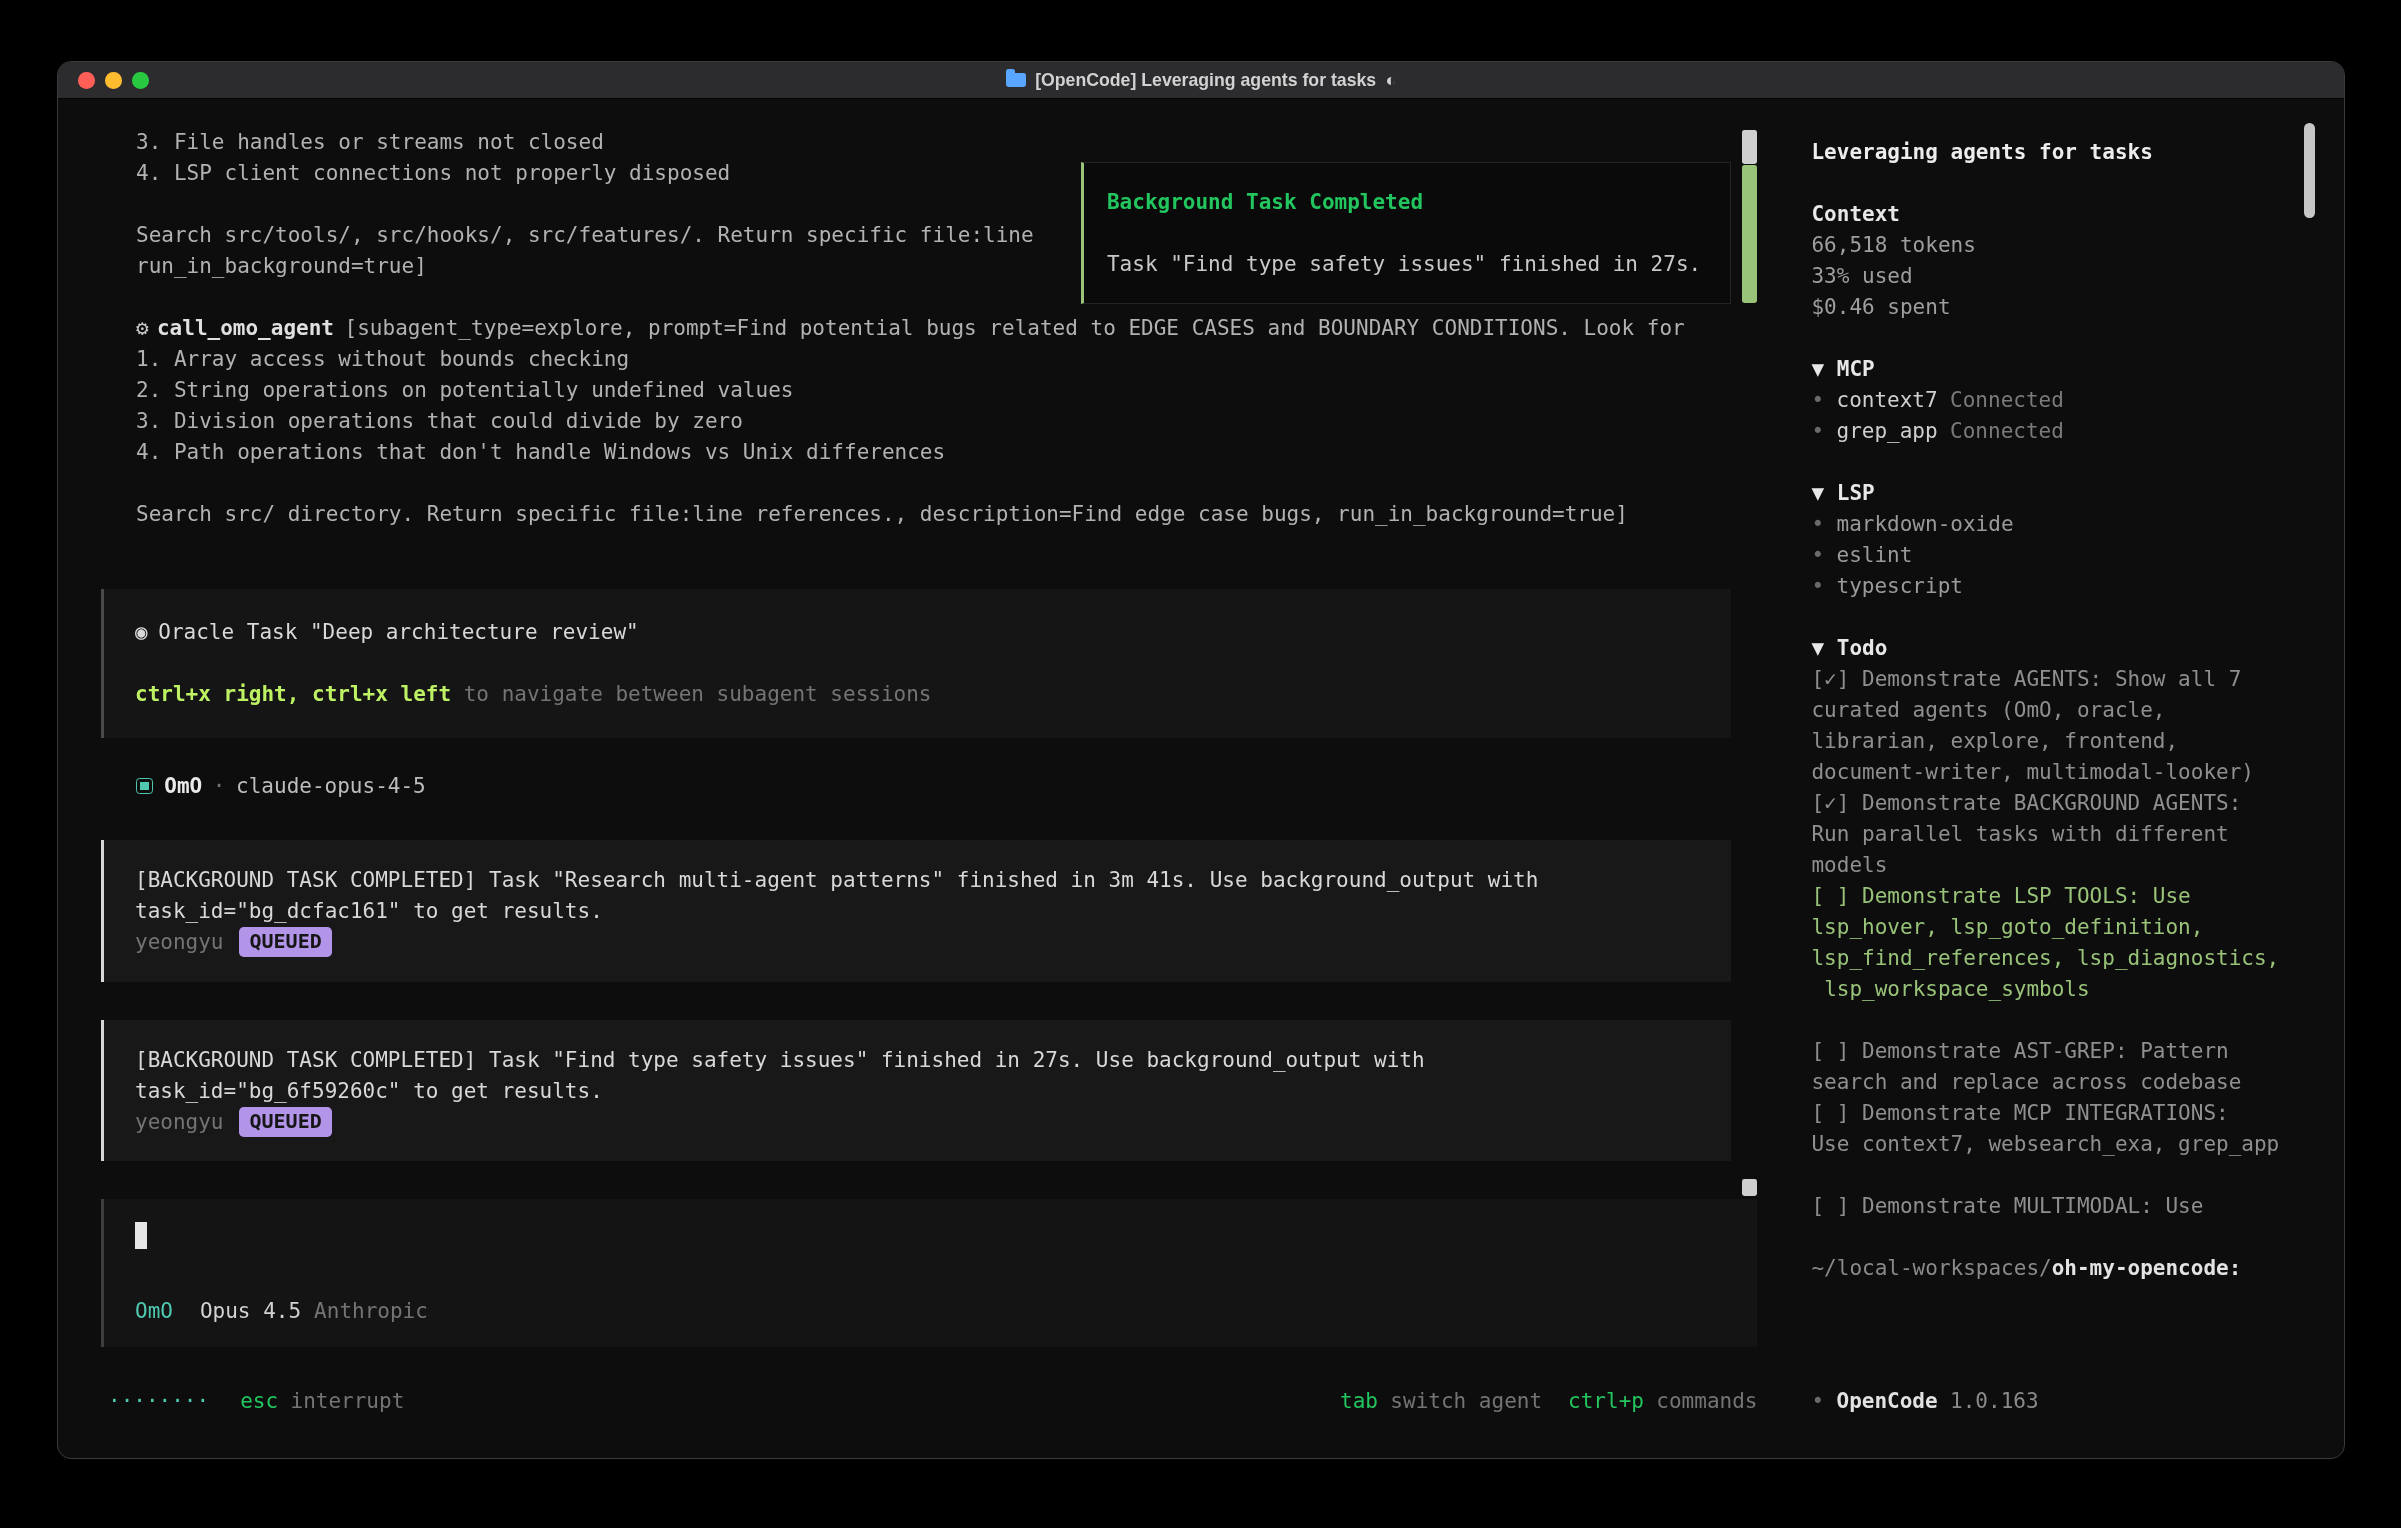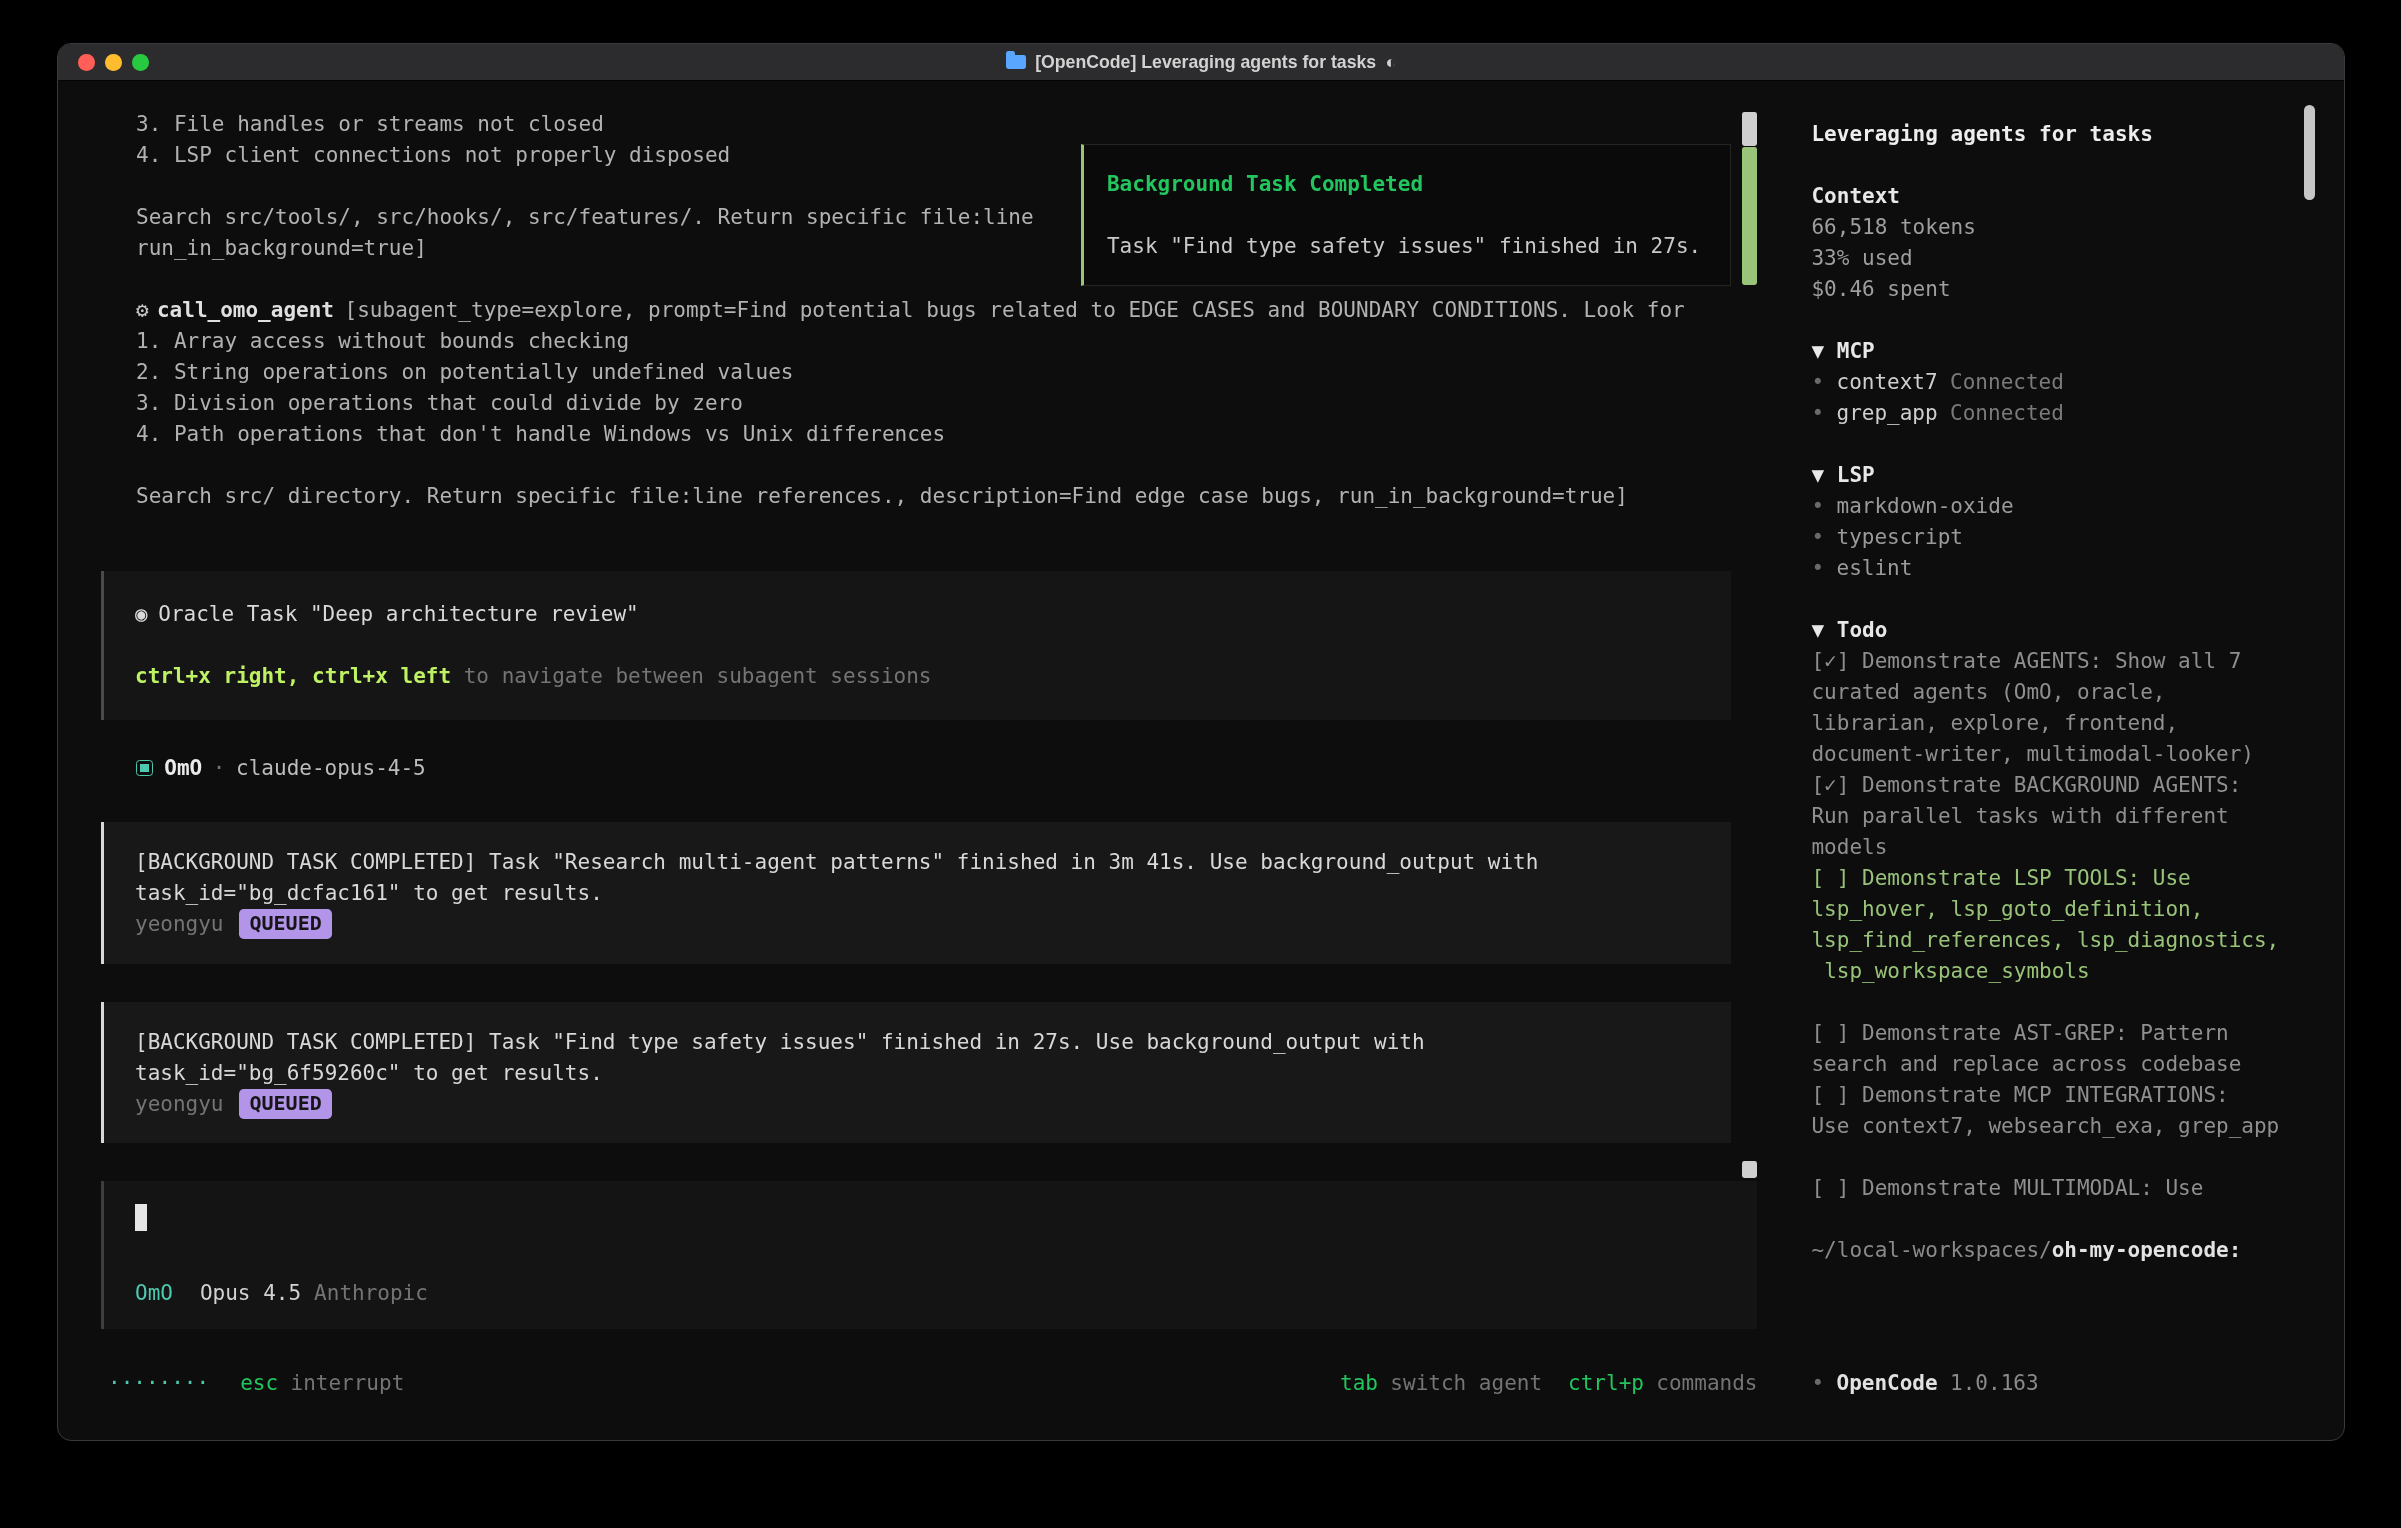--- a/index.html
+++ b/index.html
@@ -1,20 +1,20 @@
 <!DOCTYPE html>
 <html style="font-size:9.5px"><head>
 <meta charset="utf-8">
 <style>
   * { margin:0; padding:0; box-sizing:border-box; }
   html,body { width:2401px; height:1528px; overflow:hidden; background:#000; }
   body { font-family:"DejaVu Sans Mono", monospace; }
 
   .window {
-    position:absolute; left:57px; top:43px; width:2288px; height:1398px;
+    position:absolute; left:57px; top:61px; width:2288px; height:1398px;
     background:#0d0d0d; border:1.2px solid #3a3a3c; border-radius:14px;
     overflow:hidden; box-shadow:0 23.6px 83px rgba(0,0,0,.85);
   }
 
   
   .titlebar {
     height:37px; background:#2c2c2e; border-bottom:0.6px solid #050505;
     display:flex; align-items:center; position:relative;
   }
   .traffic { position:absolute; left:20px; top:0; height:37px; display:flex; align-items:center; gap:10.6px; }
@@ -225,22 +225,22 @@
       <div class="side-row ctx-val">$0.46 spent</div>
       <div class="blank"></div>
 
       <div class="side-head">▼ MCP</div>
       <div class="side-row"><span class="bullet">•</span><span class="mcp-name">context7</span><span class="mcp-status">Connected</span></div>
       <div class="side-row"><span class="bullet">•</span><span class="mcp-name">grep_app</span><span class="mcp-status">Connected</span></div>
       <div class="blank"></div>
 
       <div class="side-head">▼ LSP</div>
       <div class="side-row"><span class="bullet">•</span><span class="lsp-name">markdown-oxide</span></div>
+      <div class="side-row"><span class="bullet">•</span><span class="lsp-name">eslint</span></div>
       <div class="side-row"><span class="bullet">•</span><span class="lsp-name">typescript</span></div>
-      <div class="side-row"><span class="bullet">•</span><span class="lsp-name">eslint</span></div>
       <div class="blank"></div>
 
       <div class="side-head">▼ Todo</div>
       <div class="todo-item">[✓] Demonstrate AGENTS: Show all 7
 curated agents (OmO, oracle,
 librarian, explore, frontend,
 document-writer, multimodal-looker)</div>
       <div class="todo-item">[✓] Demonstrate BACKGROUND AGENTS:
 Run parallel tasks with different
 models</div>

